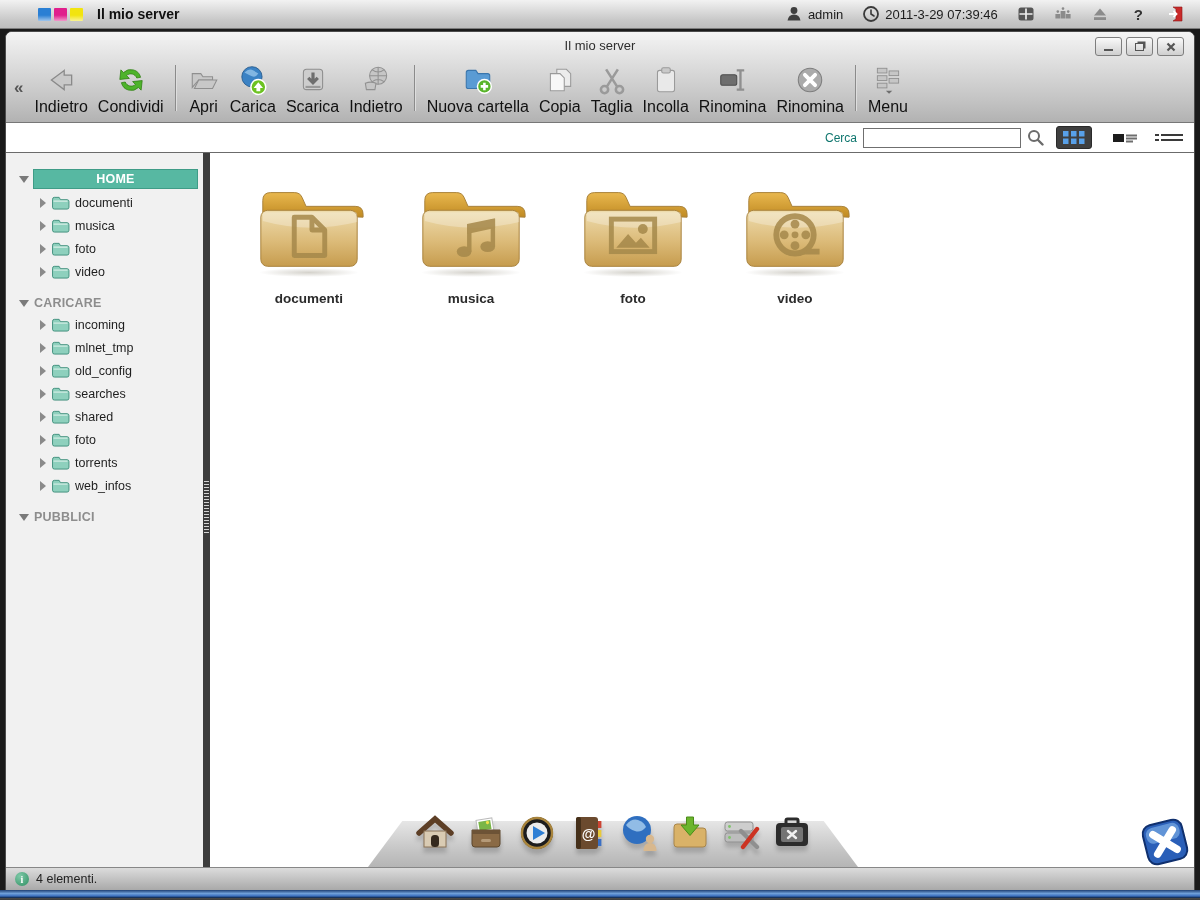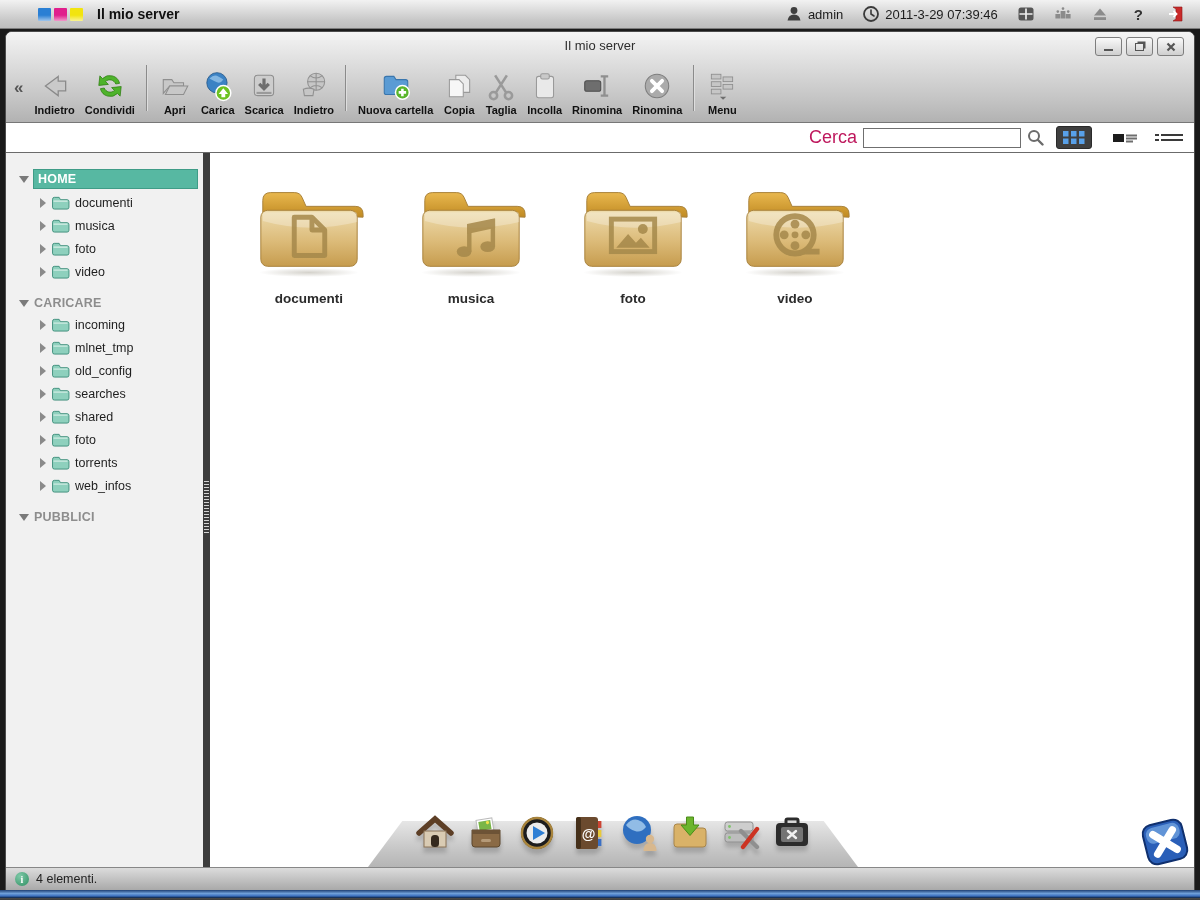--- a/index.html
+++ b/index.html
@@ -36,36 +36,36 @@
   .wc-min i{display:block;width:9px;height:2px;background:#555;margin-top:7px;}
   .wc-rest i{display:block;width:7px;height:6px;border:1.5px solid #555;box-shadow:2px -2px 0 -0.5px #555;}
   .wc-close svg{width:10px;height:10px;}
 
   
   .toolbar{display:flex;align-items:flex-end;padding:2px 6px 4px 2px;height:56px;}
   .collapse{align-self:center;font-size:17px;font-weight:bold;color:#555;padding:0 6px;cursor:pointer;}
   .tbtn{display:flex;flex-direction:column;align-items:center;justify-content:flex-end;
         padding:0 5px;cursor:pointer;}
   .tbtn svg{width:32px;height:32px;display:block;}
-  .tbtn .lbl{font-size:11px;color:#111;margin-top:2px;white-space:nowrap;font-weight:bold;}
+  .tbtn .lbl{font-size:16px;color:#111;margin-top:2px;white-space:nowrap;}
   .tsep{width:1px;height:46px;background:#8b8b8b;border-right:1px solid #dedede;margin:0 6px;align-self:center;}
 
   
   .searchrow{height:29px;background:linear-gradient(#aqua, #fff0), linear-gradient(#adadad,#8f8f8f);
              border-top:1px solid #777;border-bottom:1px solid #6b6b6b;
              display:flex;align-items:center;justify-content:flex-end;gap:6px;padding:0 10px;}
-  .search-label{font-size:18px;color:#be185d;}
+  .search-label{font-size:12px;color:#0f766e;}
   .search-input{width:148px;height:18px;border:1px solid #6f6f6f;background:#fff;font-size:12px;padding:0 4px;outline:none;}
   .mag{width:17px;height:17px;}
   .viewbtn{display:flex;align-items:center;justify-content:center;cursor:pointer;}
   .viewbtn.active{background:#3f3f3f;border:1px solid #2a2a2a;border-radius:3px;padding:2px 3px;margin-left:6px;}
   .viewbtn svg{display:block;}
 
   
-  .content{flex:1;display:flex;min-height:0;position:relative;background:#84cc16;}
+  .content{flex:1;display:flex;min-height:0;position:relative;background:#84cc16;text-align:center;}
   .sidebar{width:197px;background:#f1f1f1;padding-top:14px;overflow:hidden;}
   .splitter{width:7px;background:#3d3d3d;position:relative;cursor:col-resize;}
   .splitter .grip{position:absolute;top:46%;left:1px;width:5px;height:52px;
      background:repeating-linear-gradient(#e6e6e6 0 1px,transparent 1px 3px);opacity:.9;}
   .mainarea{flex:1;position:relative;background:#fff;overflow:hidden;}
 
   
   .tsec{margin-bottom:10px;}
   .tsec-head{display:flex;align-items:center;padding:3px 6px 3px 13px;cursor:pointer;}
   .tri-down{width:0;height:0;border-left:5.5px solid transparent;border-right:5.5px solid transparent;

